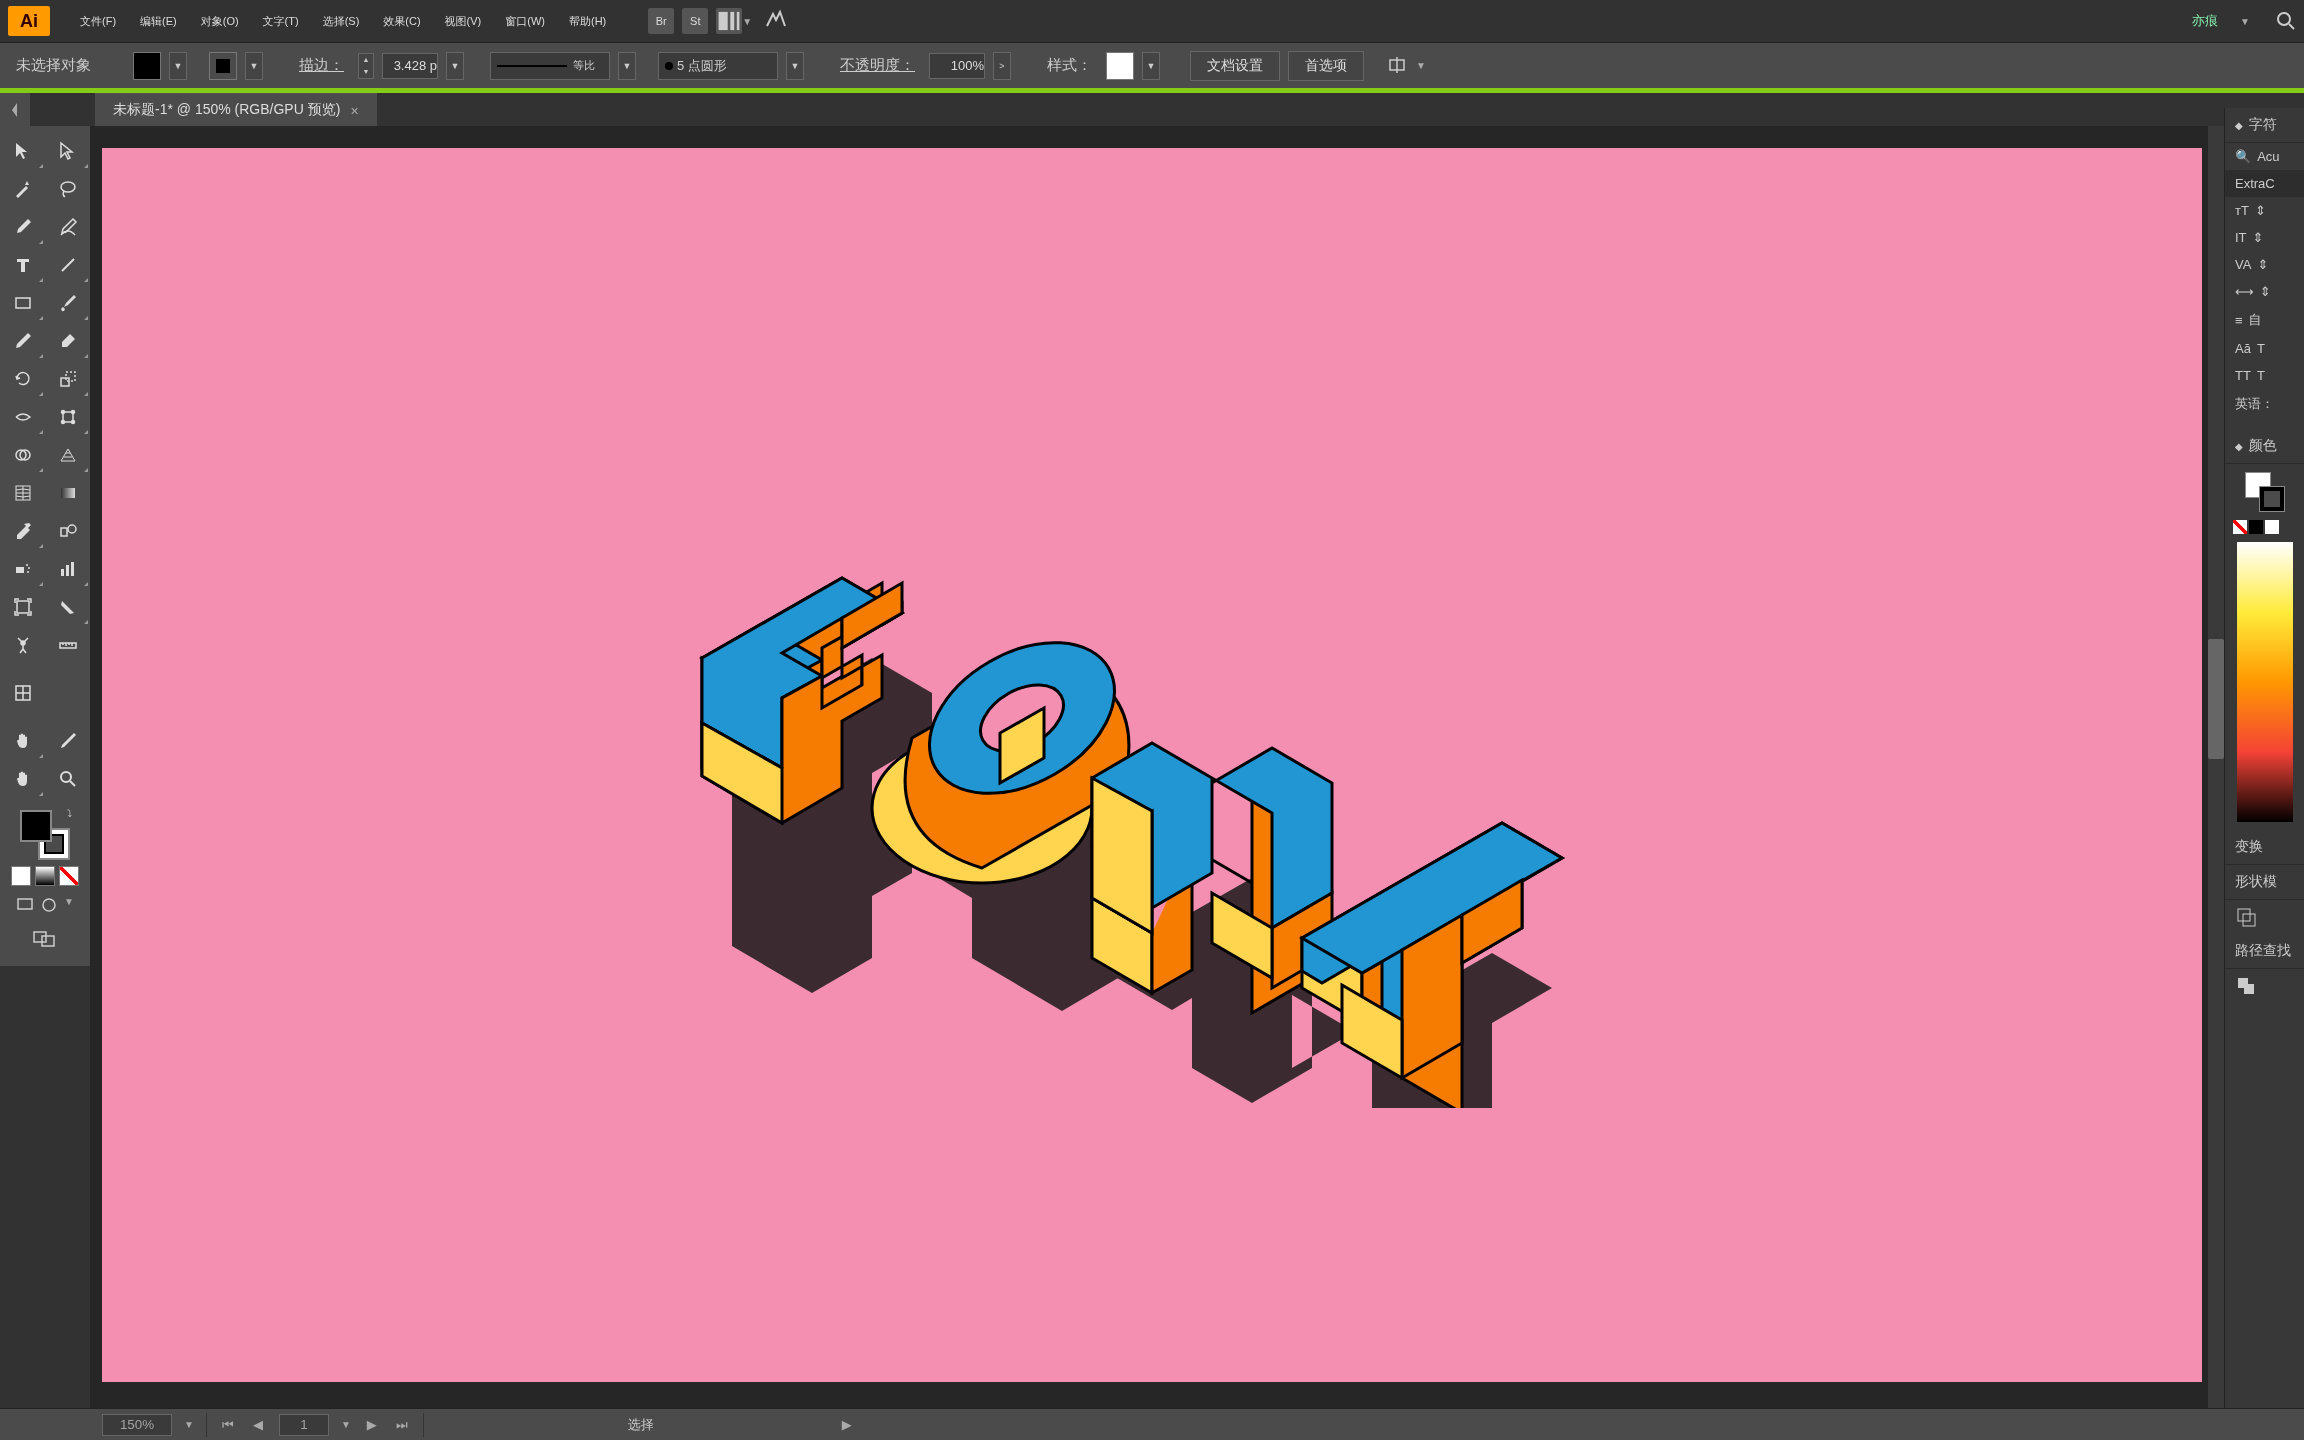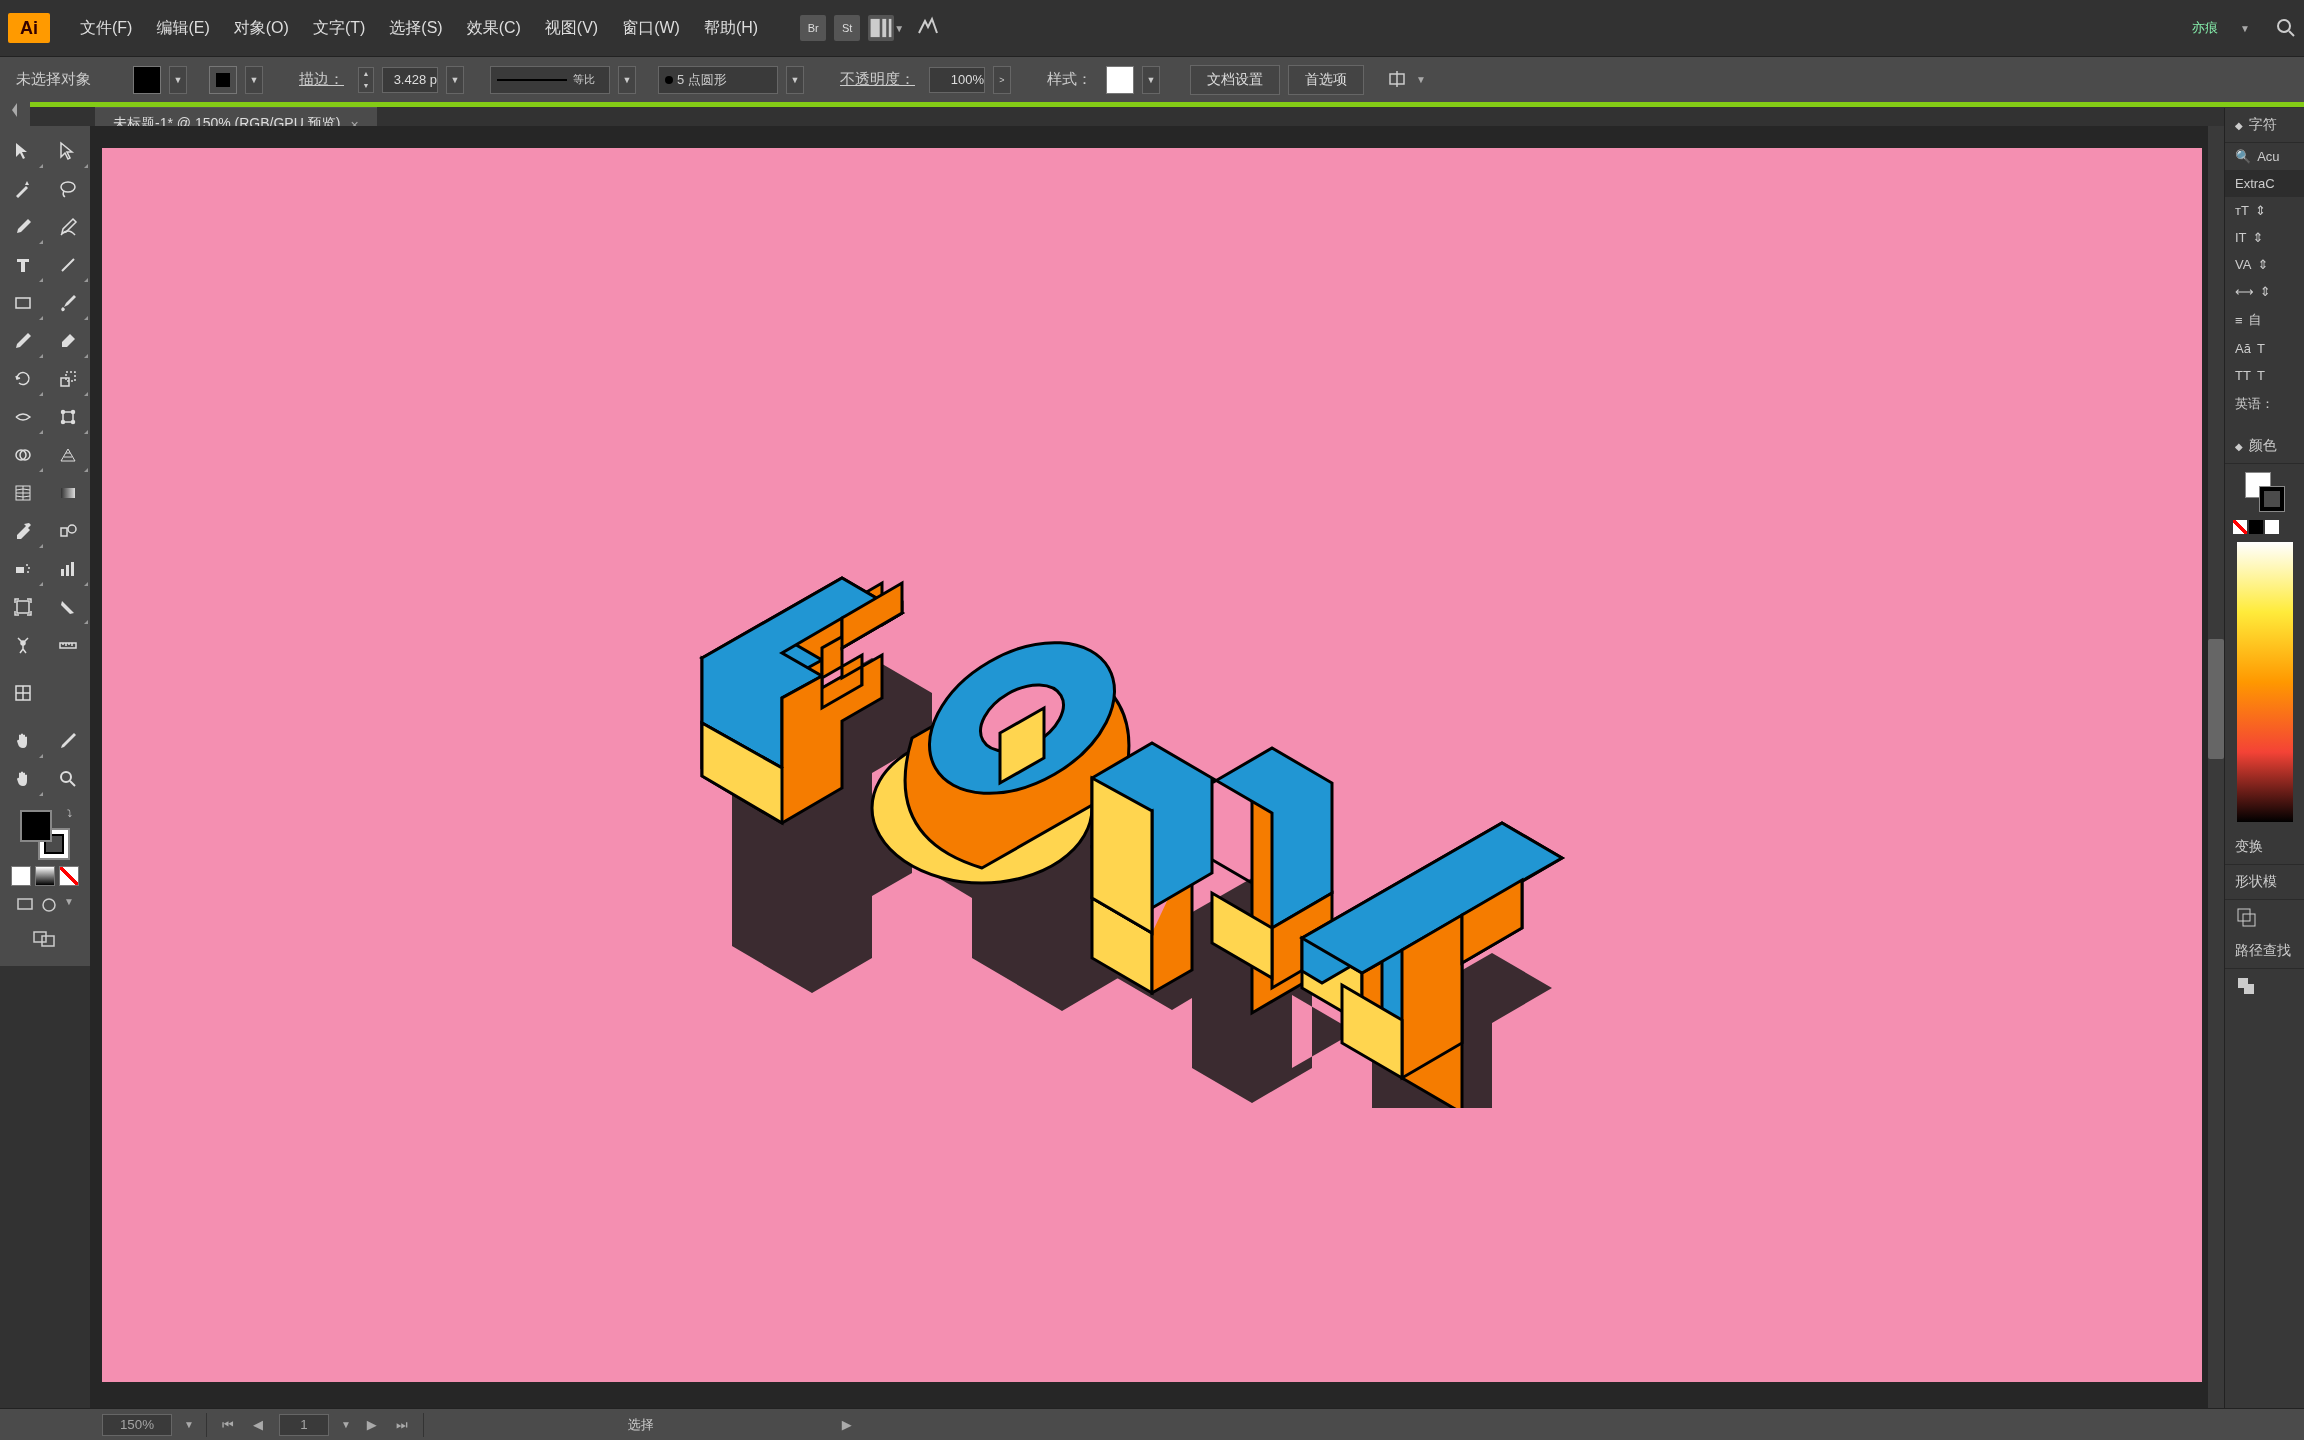--- a/index.html
+++ b/index.html
@@ -1,21 +1,21 @@
 <!DOCTYPE html>
 <html><head>
 <meta charset="utf-8">
 <style>
 * { margin: 0; padding: 0; box-sizing: border-box; font-family: "Microsoft YaHei", sans-serif; }
 body { background: #323232; color: #ccc; font-size: 11px; overflow: hidden; width: 2304px; height: 1440px; position: relative; }
 
 
-.menubar { height: 57px; background: #323232; display: flex; align-items: center; padding: 8px 8px; border-bottom: 1px solid #222; }
+.menubar { height: 43px; background: #323232; display: flex; align-items: center; padding: 8px 8px; border-bottom: 1px solid #222; }
 .app-logo { width: 42px; height: 30px; background: #ff9a00; color: #330000; font-weight: bold; font-size: 18px; display: flex; align-items: center; justify-content: center; margin-right: 18px; border-radius: 2px; }
-.menu-item { padding: 6px 12px; cursor: pointer; color: #ddd; font-size: 16px; }
+.menu-item { padding: 6px 12px; cursor: pointer; color: #ddd; font-size: 11px; }
 .menubar-right { margin-left: auto; display: flex; align-items: center; gap: 12px; }
 .mb-icon { width: 26px; height: 26px; background: #555; border-radius: 2px; display: flex; align-items: center; justify-content: center; font-size: 11px; color: #ddd; }
 .workspace-label { color: #86efac; font-size: 13px; padding: 0 10px; }
 .chev { font-size: 10px; color: #aaa; }
 .search-icon { width: 20px; height: 20px; color: #ccc; font-size: 16px; margin-left: 14px; }
 
 
 .controlbar { height: 50px; background: #4b4b4b; display: flex; align-items: center; padding: 0 10px; gap: 8px; border-bottom: 5px solid #84cc16; }
 .ctrl-label { color: #ccc; font-size: 15px; padding: 0 6px; }
 .swatch { width: 28px; height: 28px; border: 1px solid #777; display: inline-block; position: relative; }

